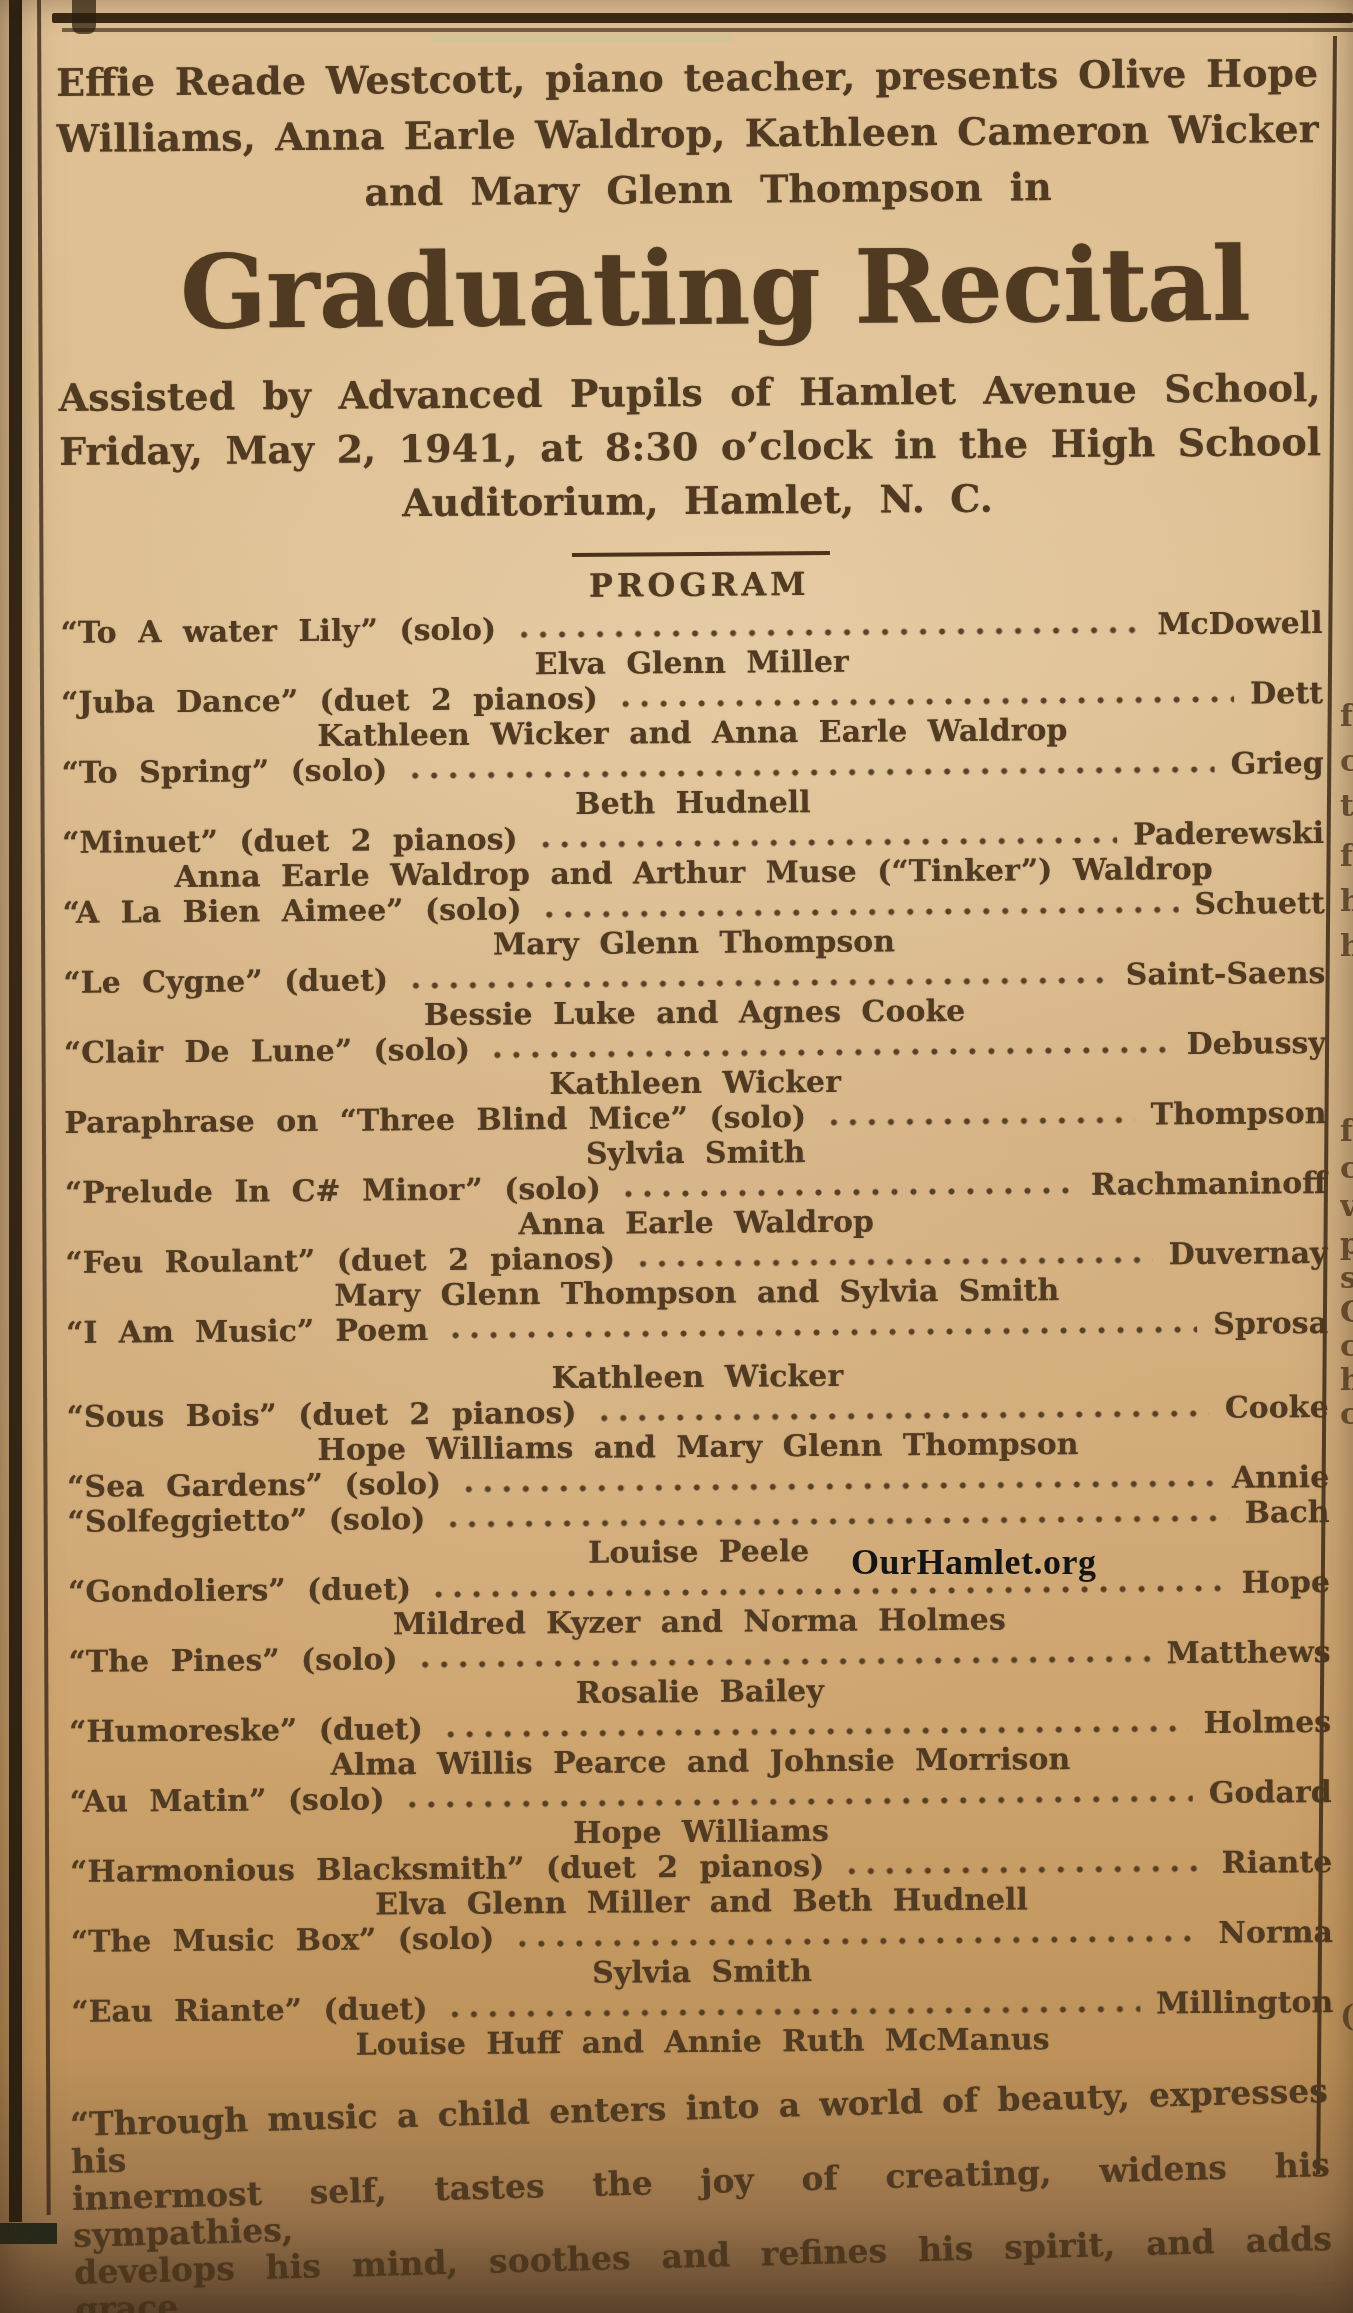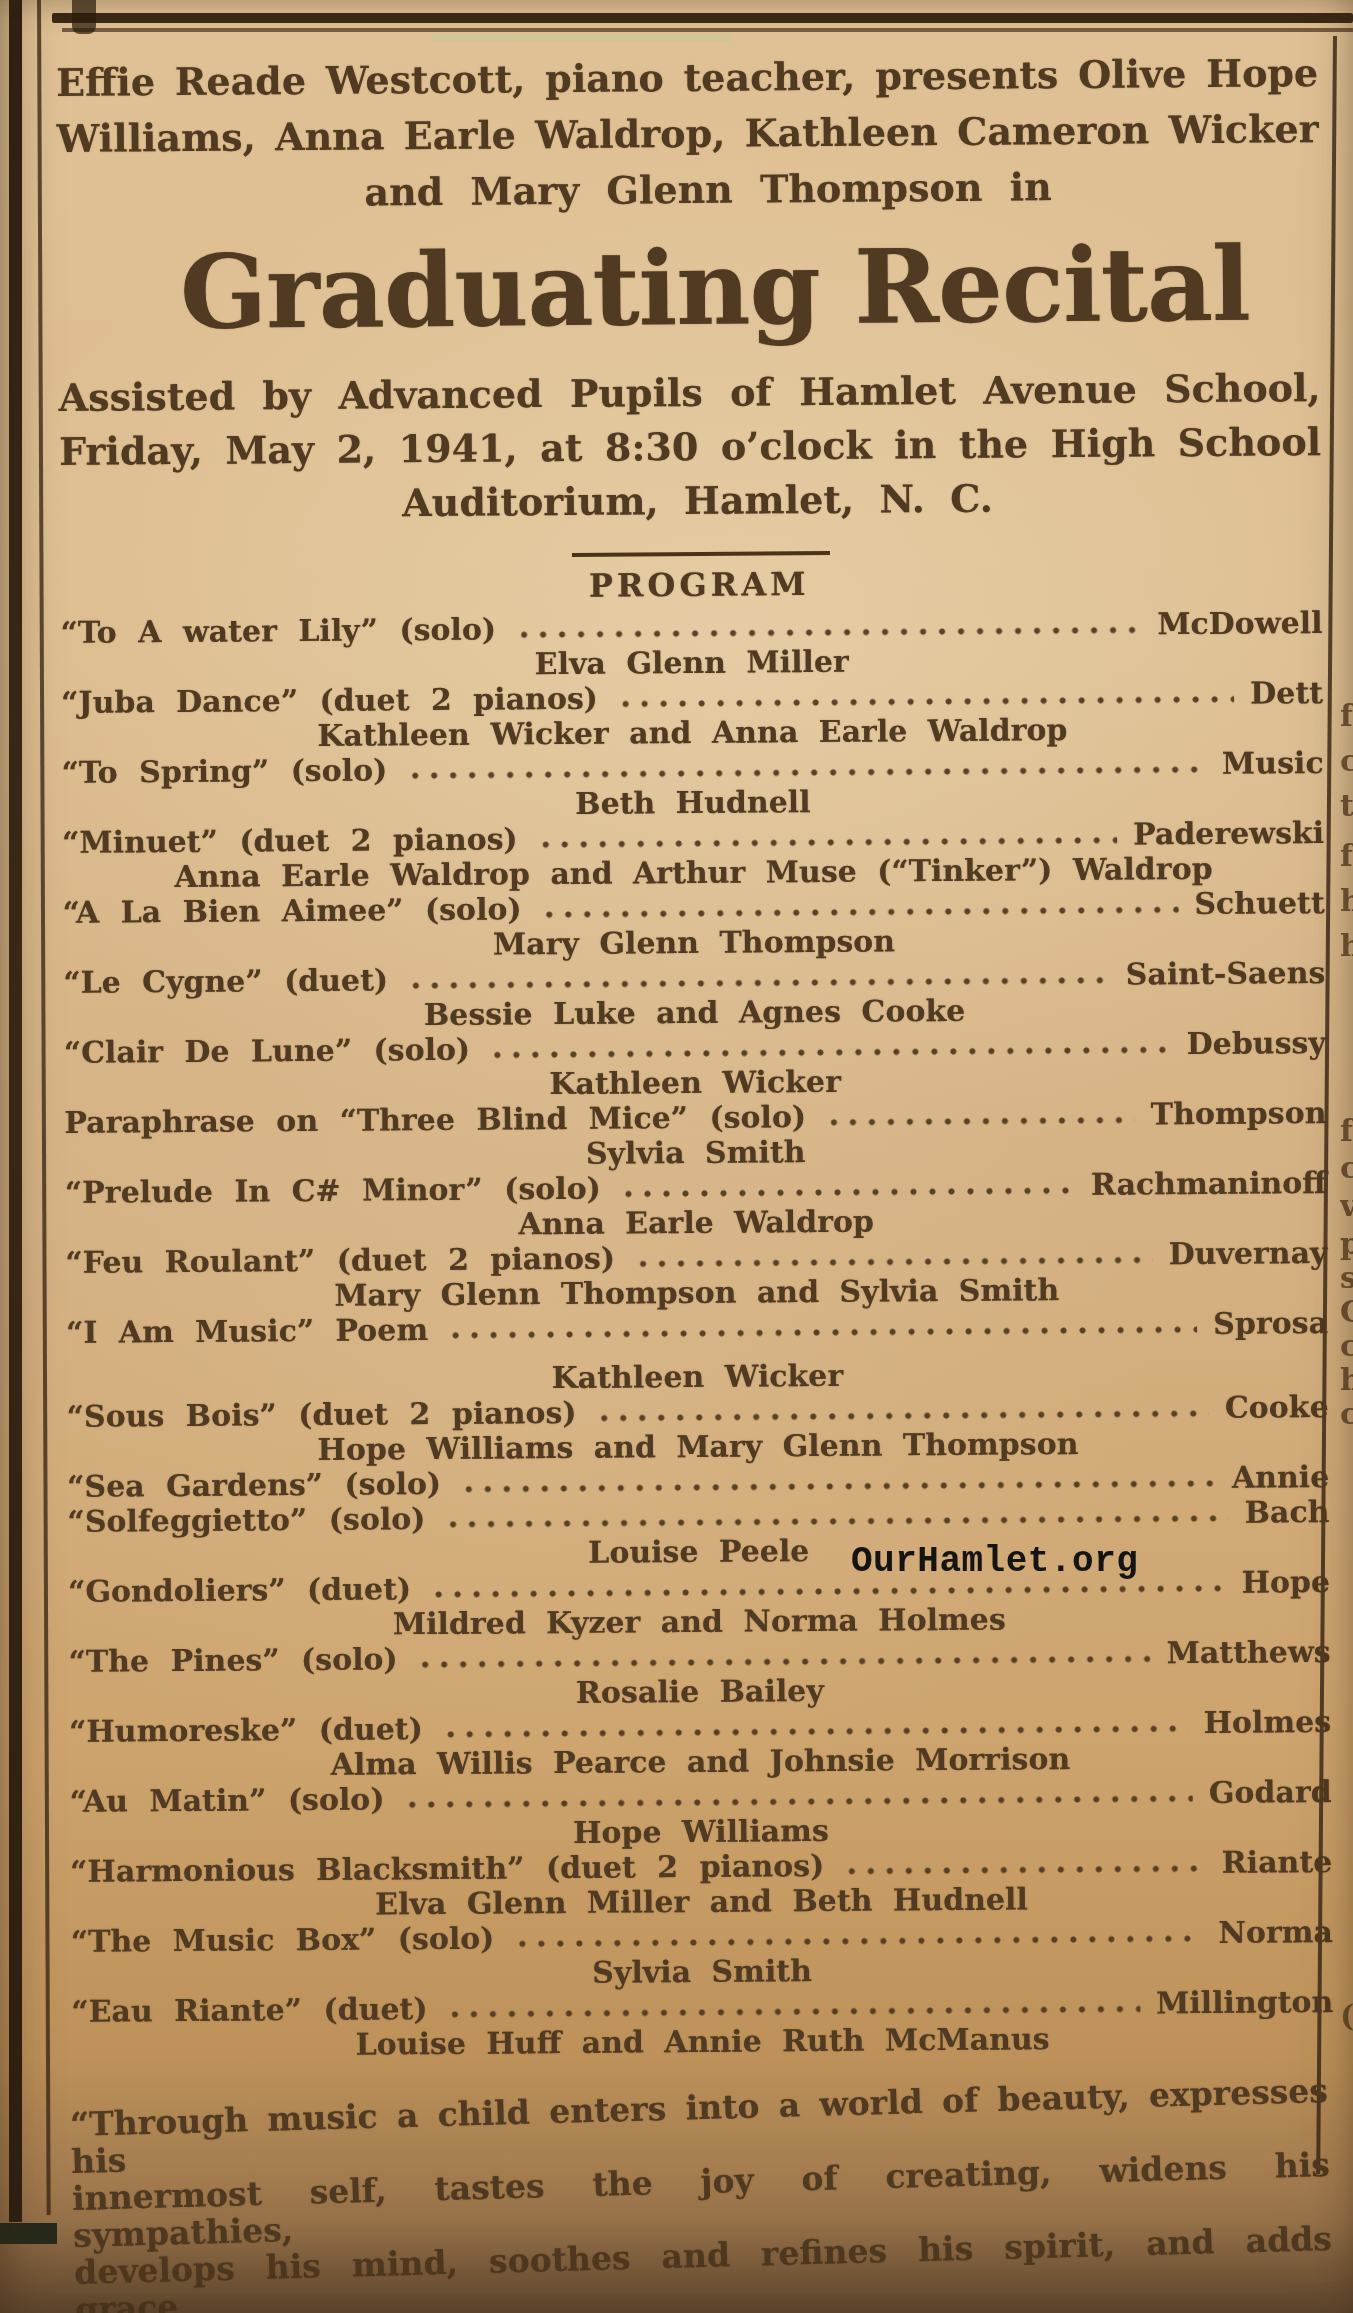--- a/index.html
+++ b/index.html
@@ -48,21 +48,21 @@
   .leader{flex:1 1 auto;min-width:20px;height:7px;align-self:flex-end;margin:0 16px 8px 24px;
           background-image:radial-gradient(circle at 3.5px 3.5px,rgba(78,55,30,.92) 2.6px,rgba(0,0,0,0) 3.5px);
           background-size:19px 7px;background-repeat:repeat-x;}
   .pcomposer{white-space:nowrap;}
   .pperf{font-size:30px;line-height:35px;height:35px;text-align:center;word-spacing:10px;}
   .pgap{height:14px;}
   .quote{margin-top:30px;font-size:33px;line-height:37px;word-spacing:7px;transform:rotate(-1.1deg);transform-origin:50% 50%;padding-right:4px;}
   .qline{text-align:justify;text-align-last:justify;}
   .qlast{text-align:left;}
 
-  .watermark{position:absolute;left:851px;top:1541px;font-family:Liberation Mono, monospace;
+  .watermark{position:absolute;left:851px;top:1541px;font-family:Liberation Serif, serif;
              font-weight:600;font-size:36px;color:#141414;letter-spacing:.5px;text-shadow:none;}
   .fragment{position:absolute;left:1340px;width:13px;overflow:hidden;font-size:30px;line-height:32px;
             color:rgba(80,56,30,.78);font-weight:bold;white-space:nowrap;}
 </style>
 </head>
 <body>
 
 <div class="page">
 
   <div class="top-border"></div>
@@ -102,21 +102,21 @@
         <div class="pperf">Elva Glenn Miller</div>
         <div class="prow">
           <span class="ptitle">“Juba Dance” (duet 2 pianos)</span>
           <span class="leader"></span>
           <span class="pcomposer">Dett</span>
         </div>
         <div class="pperf">Kathleen Wicker and Anna Earle Waldrop</div>
         <div class="prow">
           <span class="ptitle">“To Spring” (solo)</span>
           <span class="leader"></span>
-          <span class="pcomposer">Music</span>
+          <span class="pcomposer">Grieg</span>
         </div>
         <div class="pperf">Beth Hudnell</div>
         <div class="prow">
           <span class="ptitle">“Minuet” (duet 2 pianos)</span>
           <span class="leader"></span>
           <span class="pcomposer">Paderewski</span>
         </div>
         <div class="pperf">Anna Earle Waldrop and Arthur Muse (“Tinker”) Waldrop</div>
         <div class="prow">
           <span class="ptitle">“A La Bien Aimee” (solo)</span>

